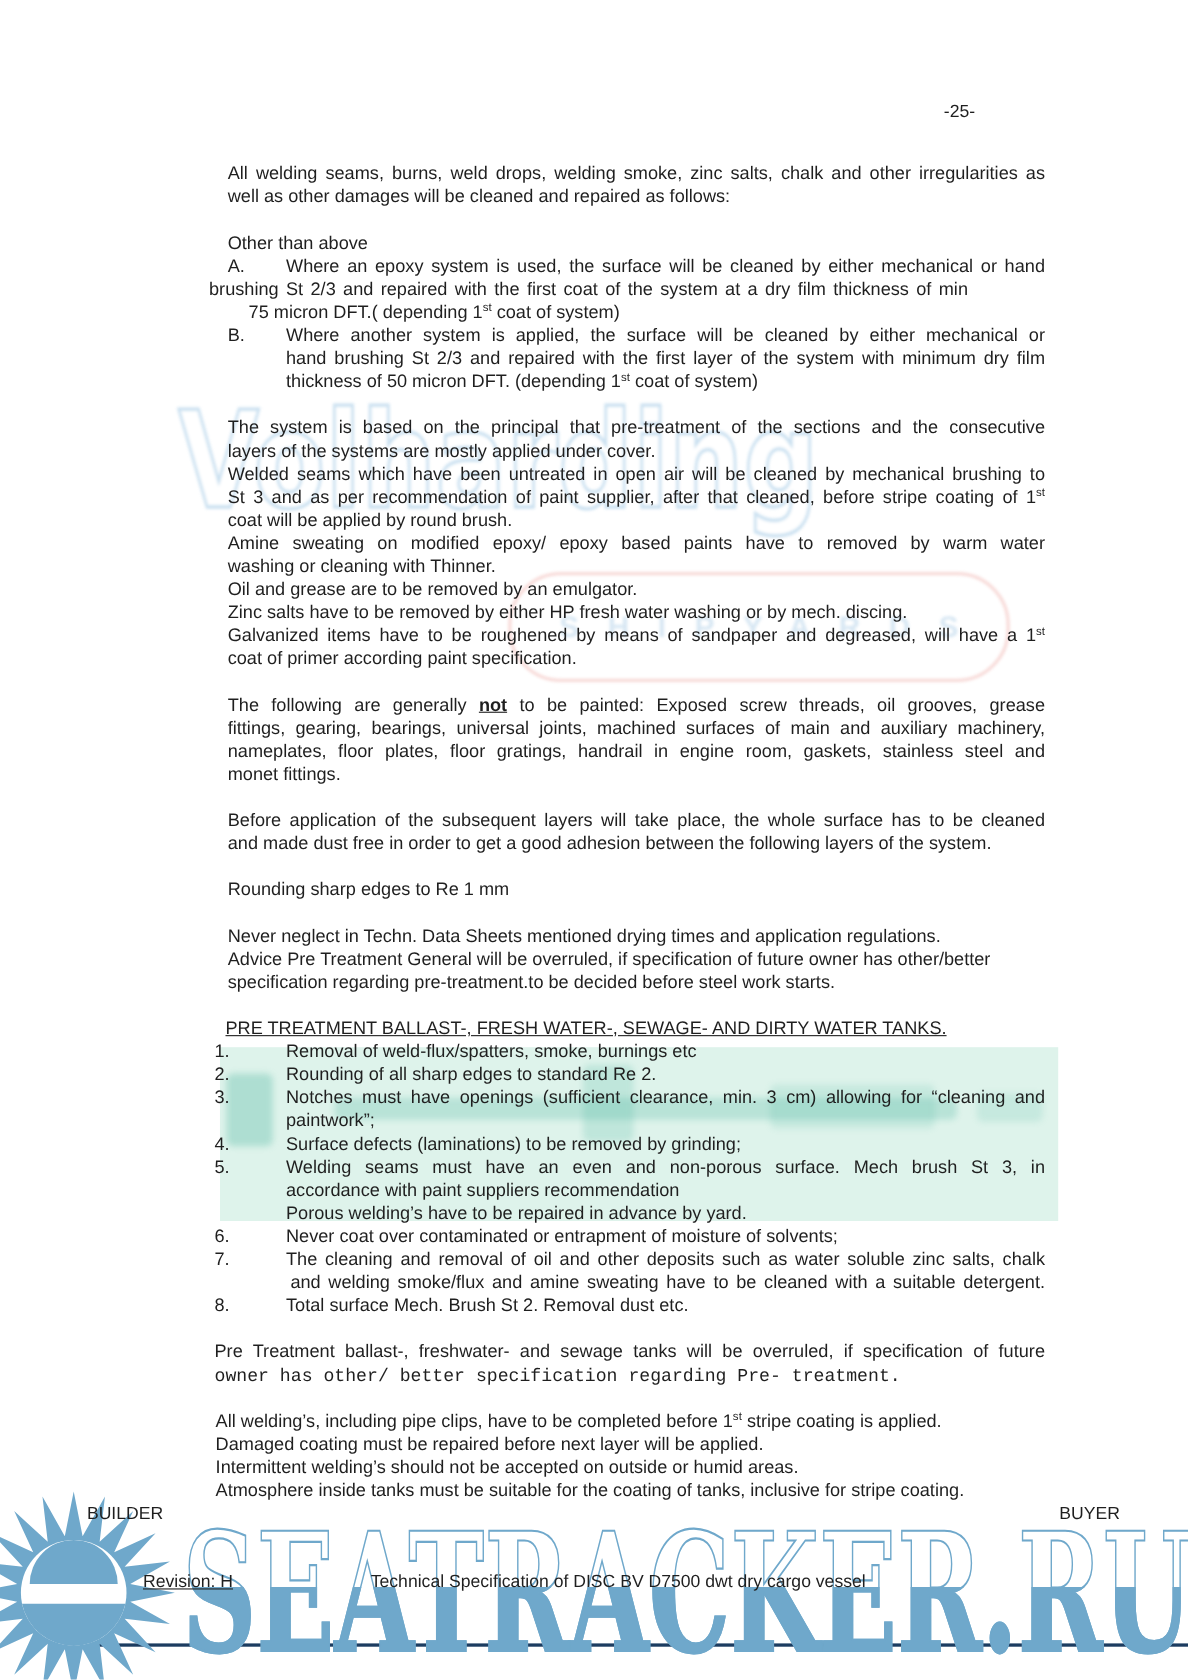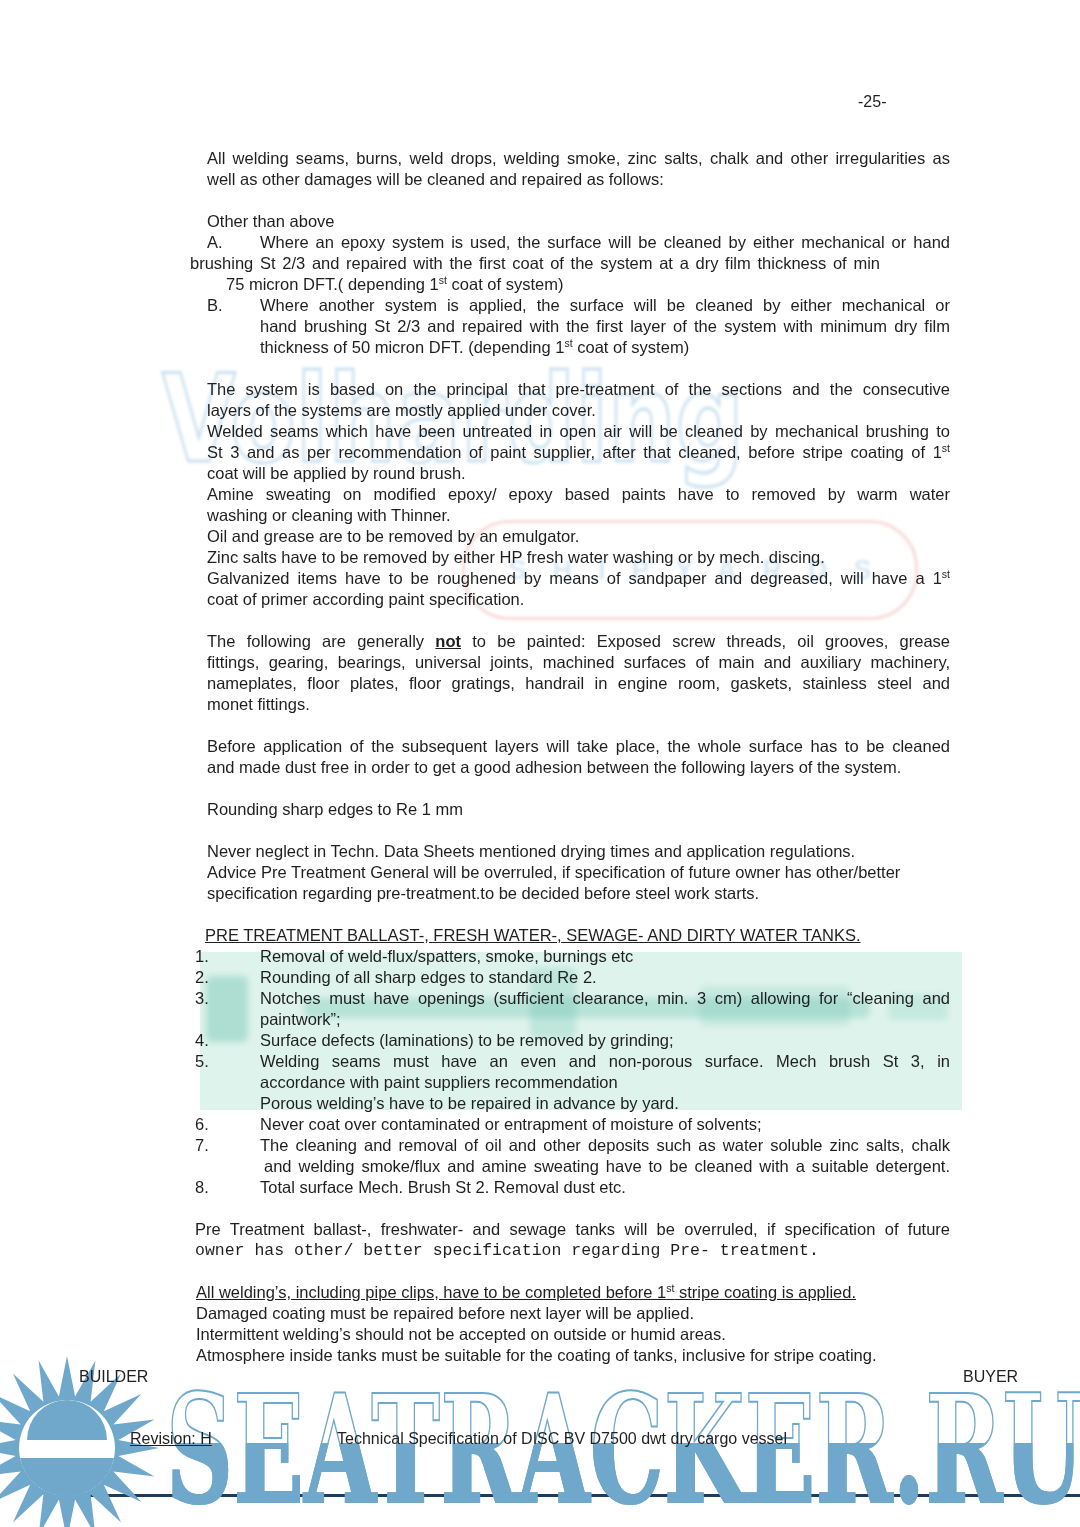--- a/index.html
+++ b/index.html
@@ -162,21 +162,21 @@
         <div class="line" style="margin-left: 70px; width: 690px;"><span class="num" style="left: -65px;">6.</span>Never coat over contaminated or entrapment of moisture of solvents;</div>
         <div class="line just" style="margin-left: 70px; width: 690px;"><span class="num" style="left: -65px;">7.</span>The cleaning and removal of oil and other deposits such as water soluble zinc salts, chalk</div>
         <div class="line just" style="margin-left: 74px; width: 686px;">and welding smoke/flux and amine sweating have to be cleaned with a suitable detergent.</div>
         <div class="line" style="margin-left: 70px; width: 690px;"><span class="num" style="left: -65px;">8.</span>Total surface Mech. Brush St 2. Removal dust etc.</div>
       </div>
       <div class="block gap">
         <div class="line just" style="margin-left: 5px; width: 755px;">Pre Treatment ballast-, freshwater- and sewage tanks will be overruled, if specification of future</div>
         <div class="line" style="margin-left: 5px; width: 755px; font-family: Liberation Mono, monospace;">owner has other/ better specification regarding Pre- treatment.</div>
       </div>
       <div class="block gap">
-        <div class="line" style="margin-left: 6px; width: 754px; text-decoration: underline;">All welding’s, including pipe clips, have to be completed before 1<sup>st</sup> stripe coating is applied.</div>
+        <div class="line" style="margin-left: 6px; width: 754px;">All welding’s, including pipe clips, have to be completed before 1<sup>st</sup> stripe coating is applied.</div>
         <div class="line" style="margin-left: 6px; width: 754px;">Damaged coating must be repaired before next layer will be applied.</div>
         <div class="line" style="margin-left: 6px; width: 754px;">Intermittent welding’s should not be accepted on outside or humid areas.</div>
         <div class="line" style="margin-left: 6px; width: 754px;">Atmosphere inside tanks must be suitable for the coating of tanks, inclusive for stripe coating.</div>
       </div>
     </div>
 
   <div class="footer-builder">BUILDER</div>
   <div class="footer-buyer">BUYER</div>
   <div class="footer-rule"></div>
 

